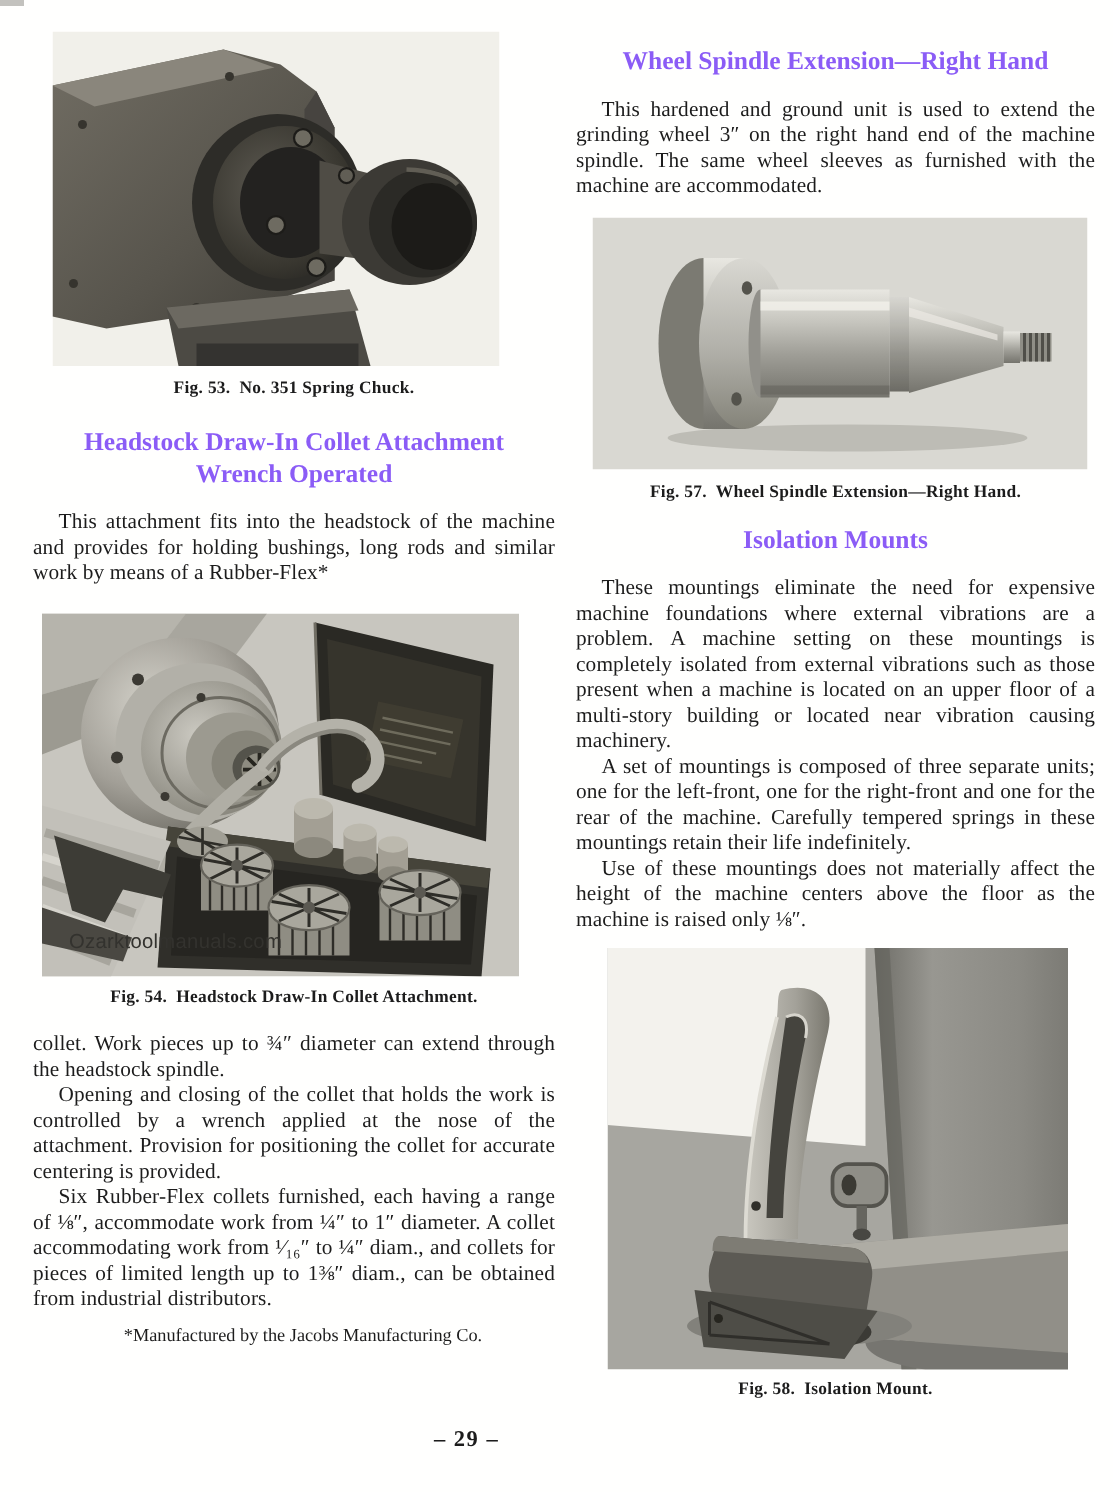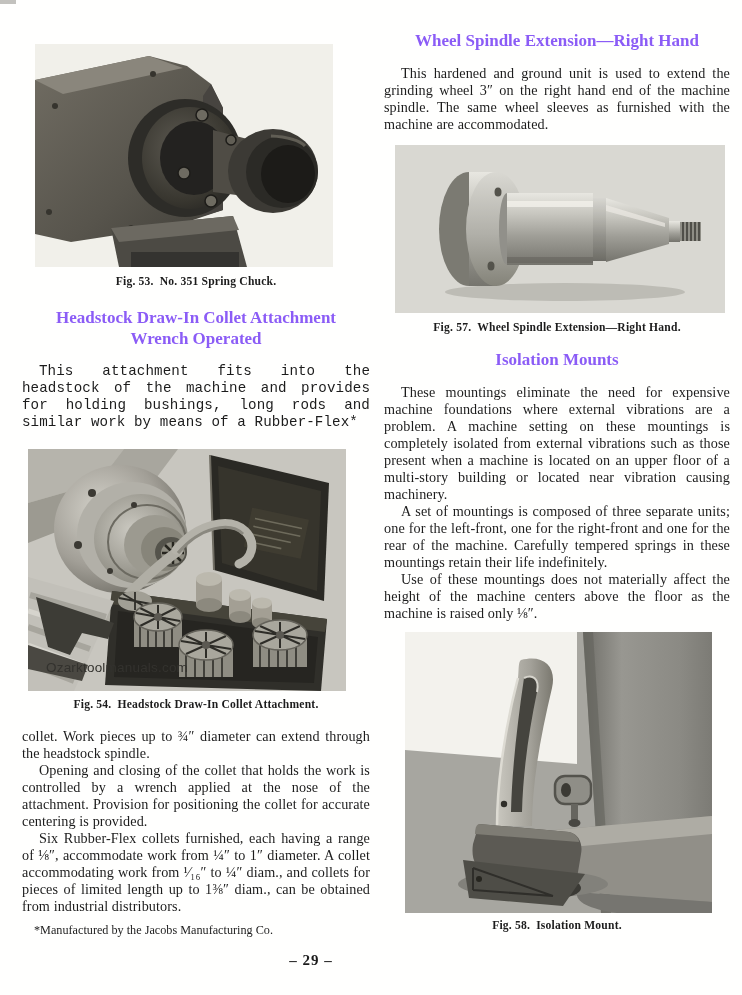--- a/index.html
+++ b/index.html
@@ -2,39 +2,39 @@
 <html><head>
 <meta charset="utf-8">
 <style>
   html,body { margin:0; padding:0; background:#ffffff; }
   .page {
     position:relative; width:742px; height:995px; background:#fffffe;
     overflow:hidden; font-family:"Liberation Serif","DejaVu Serif",serif; color:#1c1c1c;
   }
   .speck { position:absolute; left:0; top:0; width:16px; height:4px; background:#aaa8a3; opacity:.7; }
   .col { position:absolute; }
-  .col-left  { left:22px;  top:40px; width:348px; }
+  .col-left  { left:22px;  top:17px; width:348px; }
   .col-right { left:384px; top:30px; width:346px; }
   p { margin:0; }
   .body-text { font-size:14.2px; line-height:17px; text-align:justify; letter-spacing:0.1px; }
   .indent { text-indent:17px; }
   .heading { font-weight:bold; font-size:17px; line-height:21px; text-align:center; color:#8b5cf6; }
   .caption { font-weight:bold; font-size:11.6px; line-height:14px; text-align:center; letter-spacing:0.2px; }
-  .footnote { font-size:12.2px; line-height:15px; padding-left:12px; text-align:left; }
+  .footnote { font-size:12.2px; line-height:15px; padding-left:12px; text-align:center; }
   figure { margin:0; position:relative; }
   .fig53 { margin:4px 0 0 13px; width:298px; height:223px; }
   .fig54 { margin:18px 0 0 6px; width:321px; height:242px; }
   .fig57 { margin:12px 0 0 11px; width:330px; height:168px; }
   .fig58 { margin:10px 0 0 21px; width:307px; height:281px; }
   .cap53 { margin-top:8px; }
   .cap54 { margin-top:7px; }
   .cap57 { margin-top:8px; }
   .cap58 { margin-top:6px; }
   .h-collet { margin-top:18px; }
-  .p-intro { margin-top:0;font-family:Liberation Mono, monospace; }
+  .p-intro { margin-top:0; }
   .p-block { margin-top:16px; }
   .fn { margin-top:8px; }
   .h-wheel { margin-top:0; }
   .p-wheel { margin-top:9px; }
   .h-iso { margin-top:14px; }
   .p-iso { margin-top:9px; }
   .p-iso2, .p-iso3 { margin-top:0; }
   .watermark {
     position:absolute; left:18px; bottom:16px;
     font-family:"Liberation Sans","DejaVu Sans",sans-serif;

